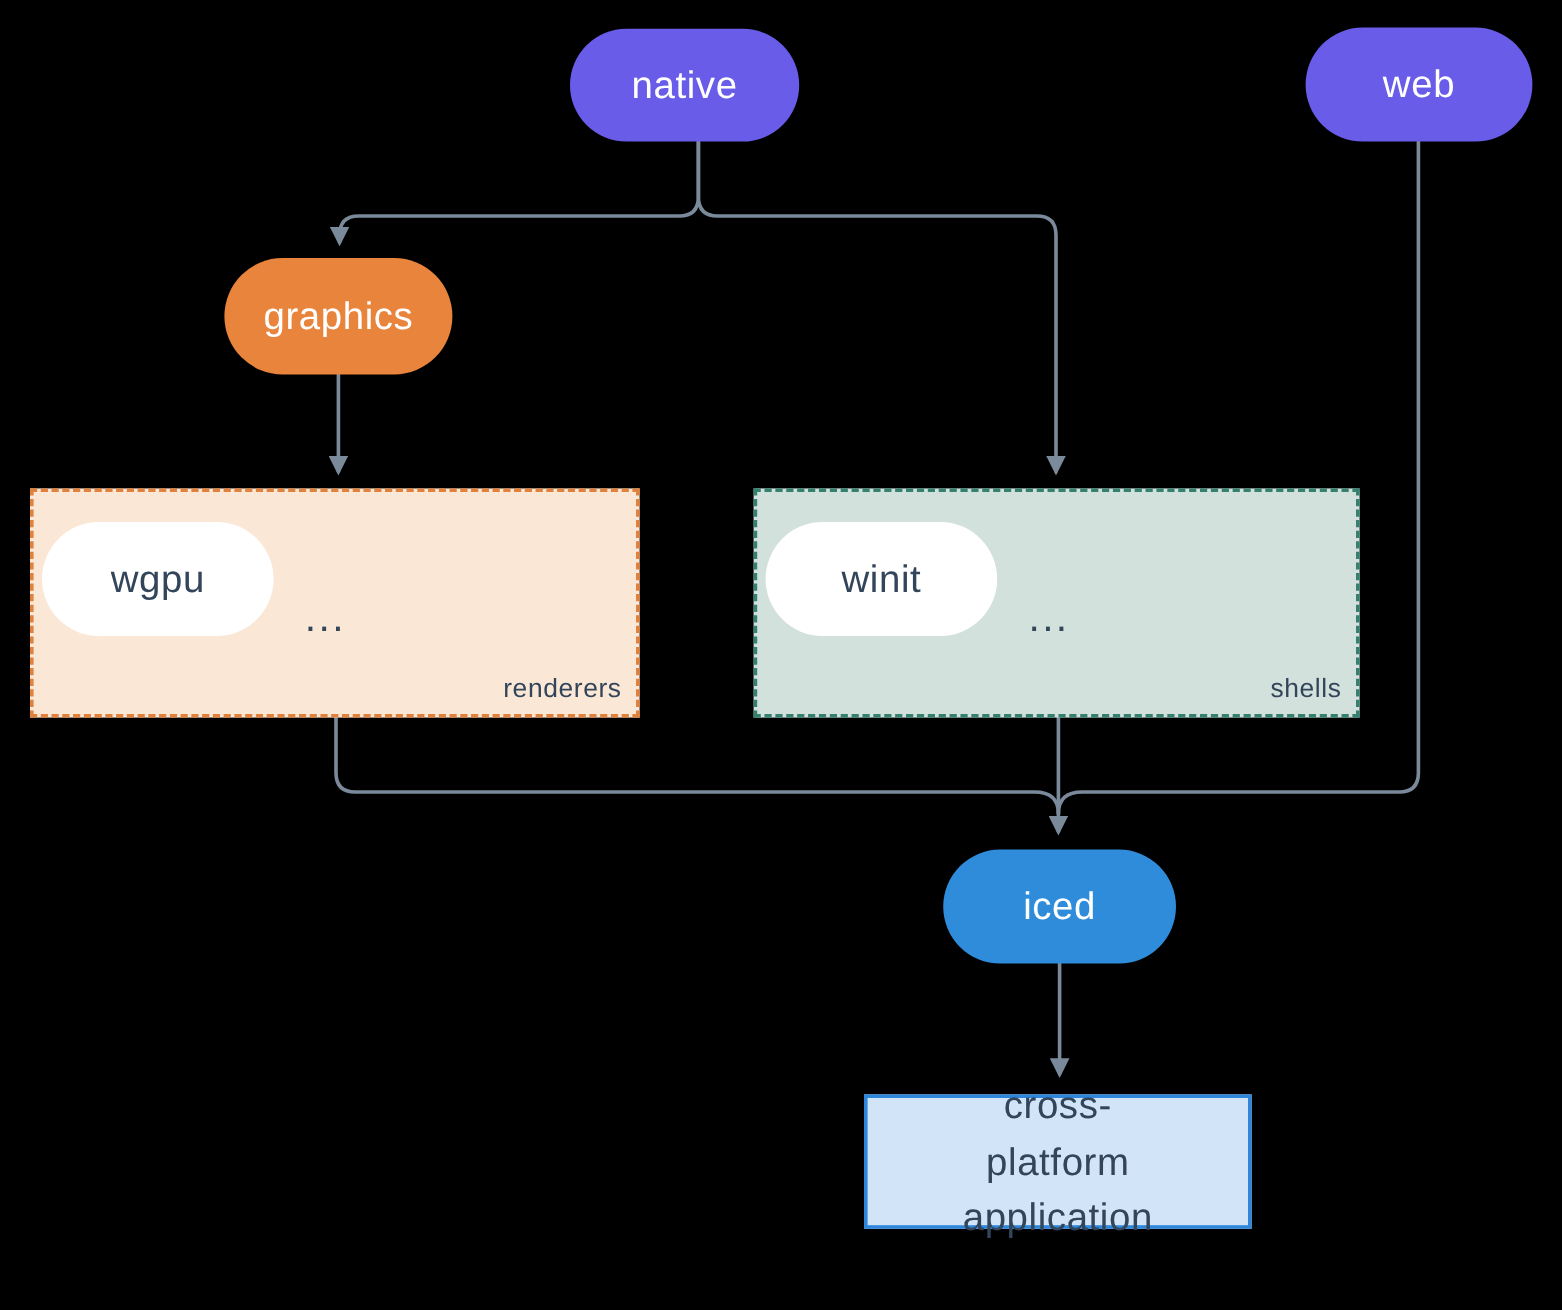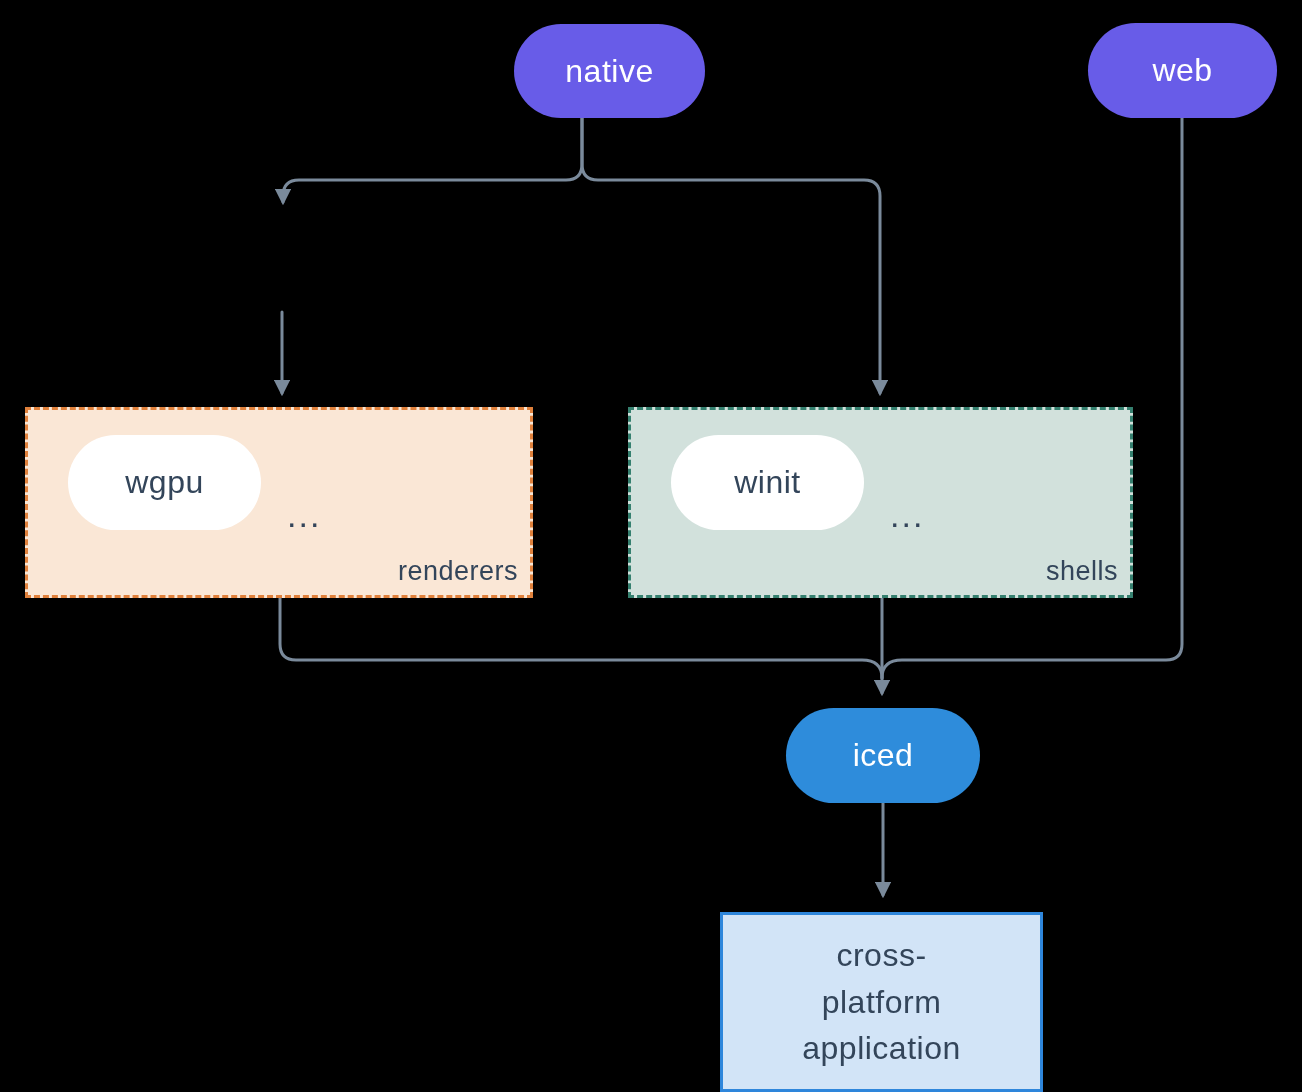--- a/index.html
+++ b/index.html
@@ -47,30 +47,30 @@
     display: flex; align-items: center; justify-content: center;
     border-radius: 999px;
     font-size: 32px;
     letter-spacing: 0.5px;
     color: var(--text-light);
   }
   .pill.purple { background: var(--purple); }
   .pill.orange { background: var(--orange); }
   .pill.blue   { background: var(--blue); }
 
-  .pill-native   { left: 514px; top: 24px;  width: 191px; height: 94px; }
+  .pill-native   { left: 475px; top: 24px;  width: 191px; height: 94px; }
   .pill-web      { left: 1088px; top: 23px; width: 189px; height: 95px; }
   .pill-graphics { left: 187px; top: 215px; width: 190px; height: 97px; }
   .pill-iced     { left: 786px; top: 708px; width: 194px; height: 95px; }
 
   .group-box {
     position: absolute;
     display: flex;
     align-items: flex-start;
-    padding: 25px 0 0 40px;
+    padding: 25px 0 0 7px;
   }
   .group-box.renderers {
     left: 25px; top: 407px; width: 508px; height: 191px;
     background: var(--peach-bg);
     border: 3px dashed var(--peach-border);
   }
   .group-box.shells {
     left: 628px; top: 407px; width: 505px; height: 191px;
     background: var(--teal-bg);
     border: 3px dashed var(--teal-border);
@@ -89,28 +89,28 @@
     align-self: center;
     margin-left: 4px;
     color: var(--text-dark);
     font-size: 34px;
     letter-spacing: 2px;
   }
   .group-label {
     position: absolute;
     right: 12px; bottom: 8px;
     color: var(--text-dark);
-    font-size: 27px;
+    font-size: 22px;
     letter-spacing: 0.5px;
     margin-left: 19px;
   }
 
   .app-box {
     position: absolute;
-    left: 720px; top: 912px; width: 323px; height: 180px;
+    left: 720px; top: 912px; width: 323px; height: 112px;
     background: var(--app-bg);
     border: 3px solid var(--app-border);
     display: flex; align-items: center; justify-content: center;
     text-align: center;
     color: var(--text-dark);
     font-size: 32px;
     line-height: 1.45;
     letter-spacing: 0.5px;
     padding: 0 60px;
   }
@@ -143,20 +143,23 @@
   </svg>
 
   <div class="pill purple pill-native">
     <span>native</span>
   </div>
 
   <div class="pill purple pill-web">
     <span>web</span>
   </div>
 
+  <div class="pill orange pill-graphics">
+    <span>graphics</span>
+  </div>
 
   <div class="group-box renderers">
     <div class="white-pill">
       <span>wgpu</span>
     </div>
     <span class="ellipsis">...</span>
     <span class="group-label">renderers</span>
   </div>
 
   <div class="group-box shells">

